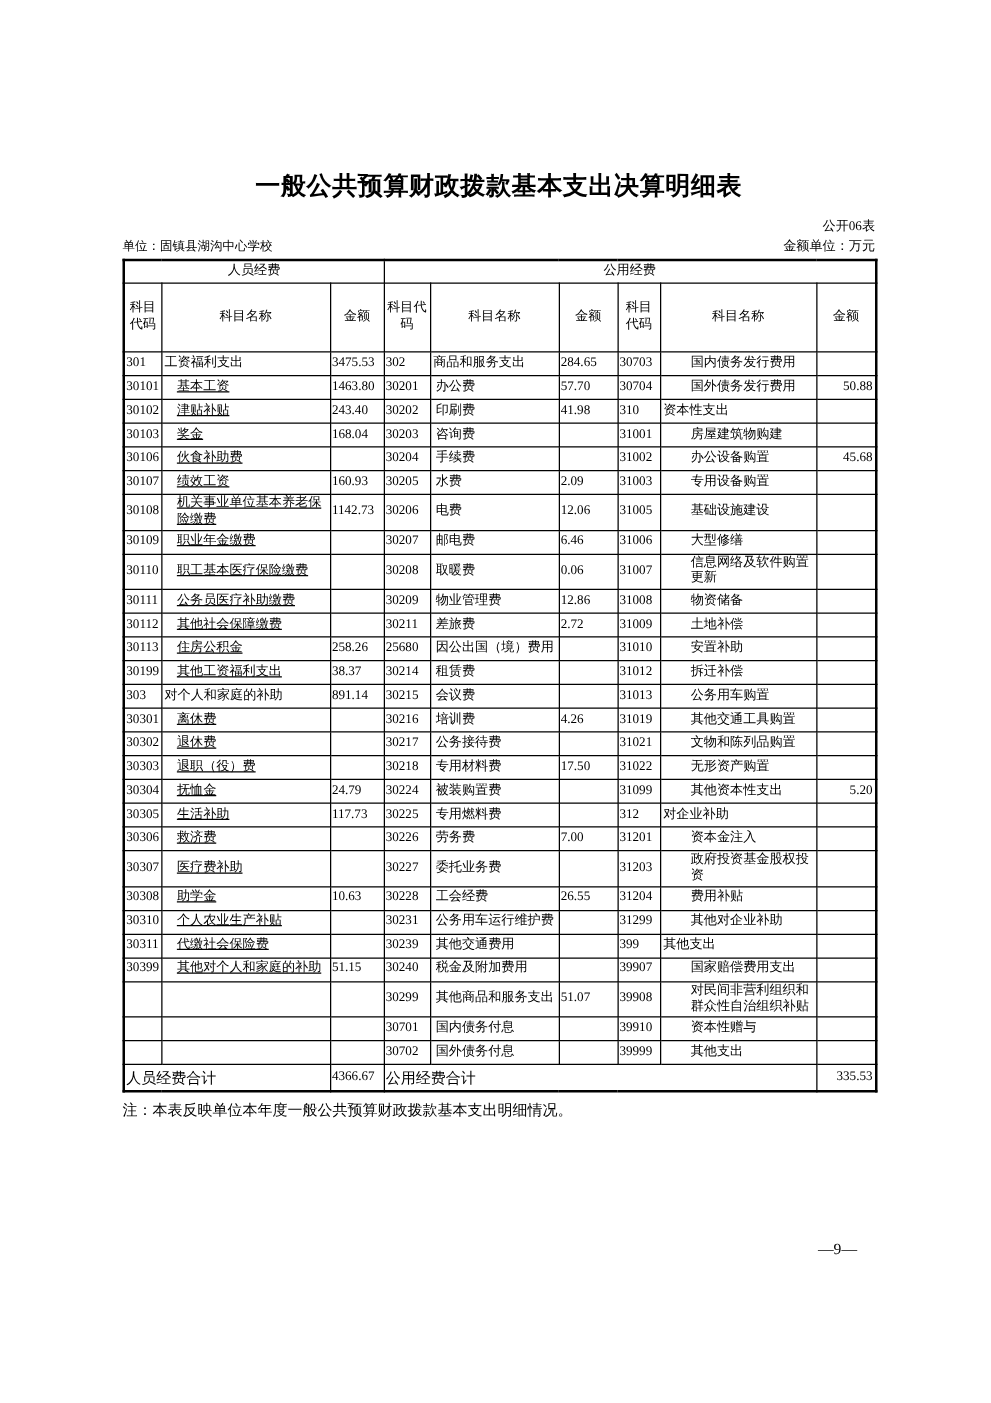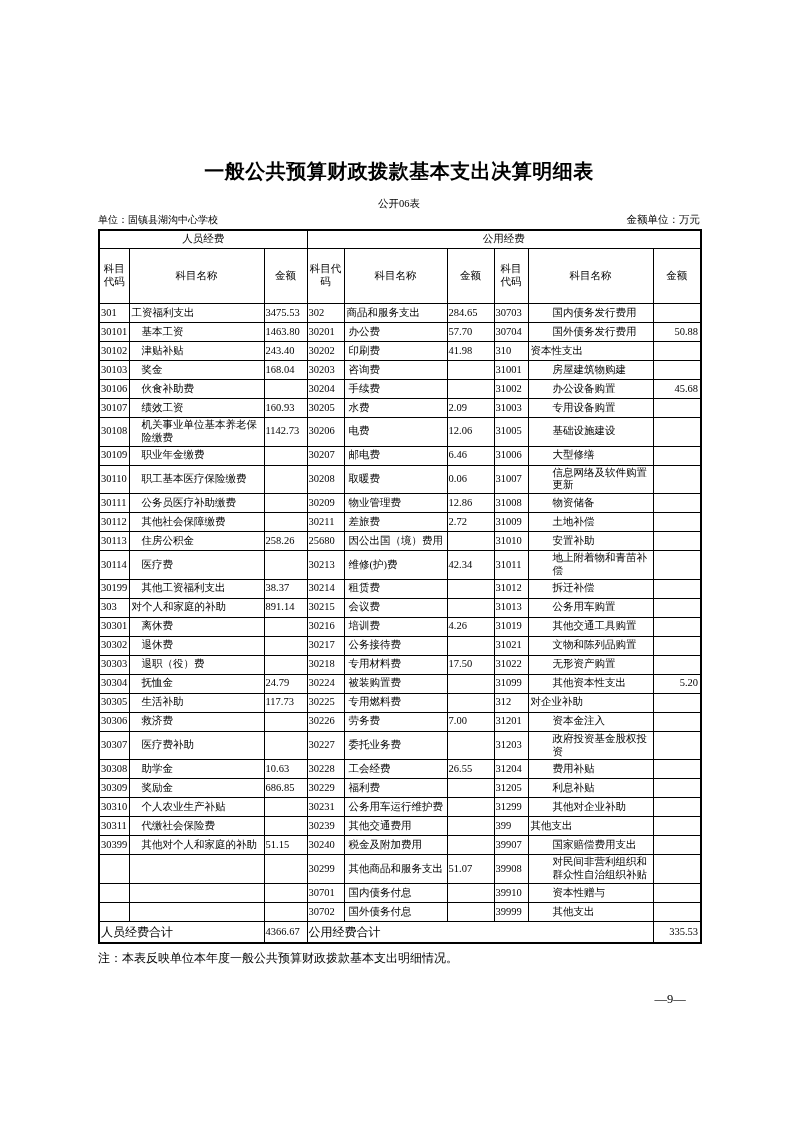--- a/index.html
+++ b/index.html
@@ -4,26 +4,26 @@
 <style>
   html,body{margin:0;padding:0;background:#ffffff;}
   .page{
     position:relative;
     width:793px;height:1122px;
     background:#ffffff;
     font-family:"Liberation Serif","DejaVu Serif",serif;
     color:#000;
     overflow:hidden;
   }
-  .doc{position:absolute;left:98px;top:158px;width:602px;}
+  .doc{position:absolute;left:98px;top:136px;width:602px;}
   .title{
     margin:0;font-size:20px;font-weight:bold;text-align:center;
     line-height:1.3;letter-spacing:0.5px;white-space:nowrap;
   }
-  .doc-code{text-align:center;font-size:10.5px;margin-top:13px;line-height:13px;}
+  .doc-code{text-align:right;font-size:10.5px;margin-top:13px;line-height:13px;}
   .meta{display:flex;justify-content:space-between;align-items:flex-end;margin-top:1px;line-height:17px;}
   .unit{font-size:10px;}
   .amount-unit{font-size:10.5px;}
   table.budget{
     width:602px;margin-top:1px;
     border-collapse:collapse;table-layout:fixed;
     border:2px solid #000;
   }
   table.budget th, table.budget td{
     border:1px solid #000;
@@ -34,21 +34,21 @@
     vertical-align:middle;
     overflow:hidden;
     word-break:break-all;
   }
   th.group{height:15px;font-size:11px;text-align:center;}
   th.colhead{height:52px;font-size:11px;text-align:center;padding:0 1px;}
   td{height:16px;}
   td.code{text-align:left;padding-left:2px;}
   td.name{text-align:left;}
   td.name.parent{padding-left:2px;}
-  td:nth-child(2).child{padding-left:12px;}
+  td:nth-child(2).child{padding-left:12px;text-decoration:underline;}
   td:nth-child(5).child{padding-left:4px;}
   td:nth-child(8).child{padding-left:24px;}
   td.amt{text-align:left;padding-left:2px;}
   td.amt.r{text-align:right;padding-right:2px;padding-left:15px;}
   tr.totals td{height:18px;}
   tr.totals td.lbl{text-align:left;font-size:12px;}
   .note{font-size:12px;margin-top:7px;line-height:15px;}
   .pagenum{
     position:absolute;left:630px;top:992px;width:80px;
     text-align:center;font-size:12.5px;
@@ -221,31 +221,20 @@
             <td class="name child">住房公积金</td>
             <td class="amt">258.26</td>
             <td class="code">25680</td>
             <td class="name child">因公出国（境）费用</td>
             <td class="amt"></td>
             <td class="code">31010</td>
             <td class="name child">安置补助</td>
             <td class="amt r"></td>
           </tr>
           <tr>
-            <td class="code">30114</td>
-            <td class="name child">医疗费</td>
-            <td class="amt"></td>
-            <td class="code">30213</td>
-            <td class="name child">维修(护)费</td>
-            <td class="amt">42.34</td>
-            <td class="code">31011</td>
-            <td class="name child">地上附着物和青苗补偿</td>
-            <td class="amt r"></td>
-          </tr>
-          <tr>
             <td class="code">30199</td>
             <td class="name child">其他工资福利支出</td>
             <td class="amt">38.37</td>
             <td class="code">30214</td>
             <td class="name child">租赁费</td>
             <td class="amt"></td>
             <td class="code">31012</td>
             <td class="name child">拆迁补偿</td>
             <td class="amt r"></td>
           </tr>
@@ -342,31 +331,20 @@
             <td class="name child">助学金</td>
             <td class="amt">10.63</td>
             <td class="code">30228</td>
             <td class="name child">工会经费</td>
             <td class="amt">26.55</td>
             <td class="code">31204</td>
             <td class="name child">费用补贴</td>
             <td class="amt r"></td>
           </tr>
           <tr>
-            <td class="code">30309</td>
-            <td class="name child">奖励金</td>
-            <td class="amt">686.85</td>
-            <td class="code">30229</td>
-            <td class="name child">福利费</td>
-            <td class="amt"></td>
-            <td class="code">31205</td>
-            <td class="name child">利息补贴</td>
-            <td class="amt r"></td>
-          </tr>
-          <tr>
             <td class="code">30310</td>
             <td class="name child">个人农业生产补贴</td>
             <td class="amt"></td>
             <td class="code">30231</td>
             <td class="name child">公务用车运行维护费</td>
             <td class="amt"></td>
             <td class="code">31299</td>
             <td class="name child">其他对企业补助</td>
             <td class="amt r"></td>
           </tr>

